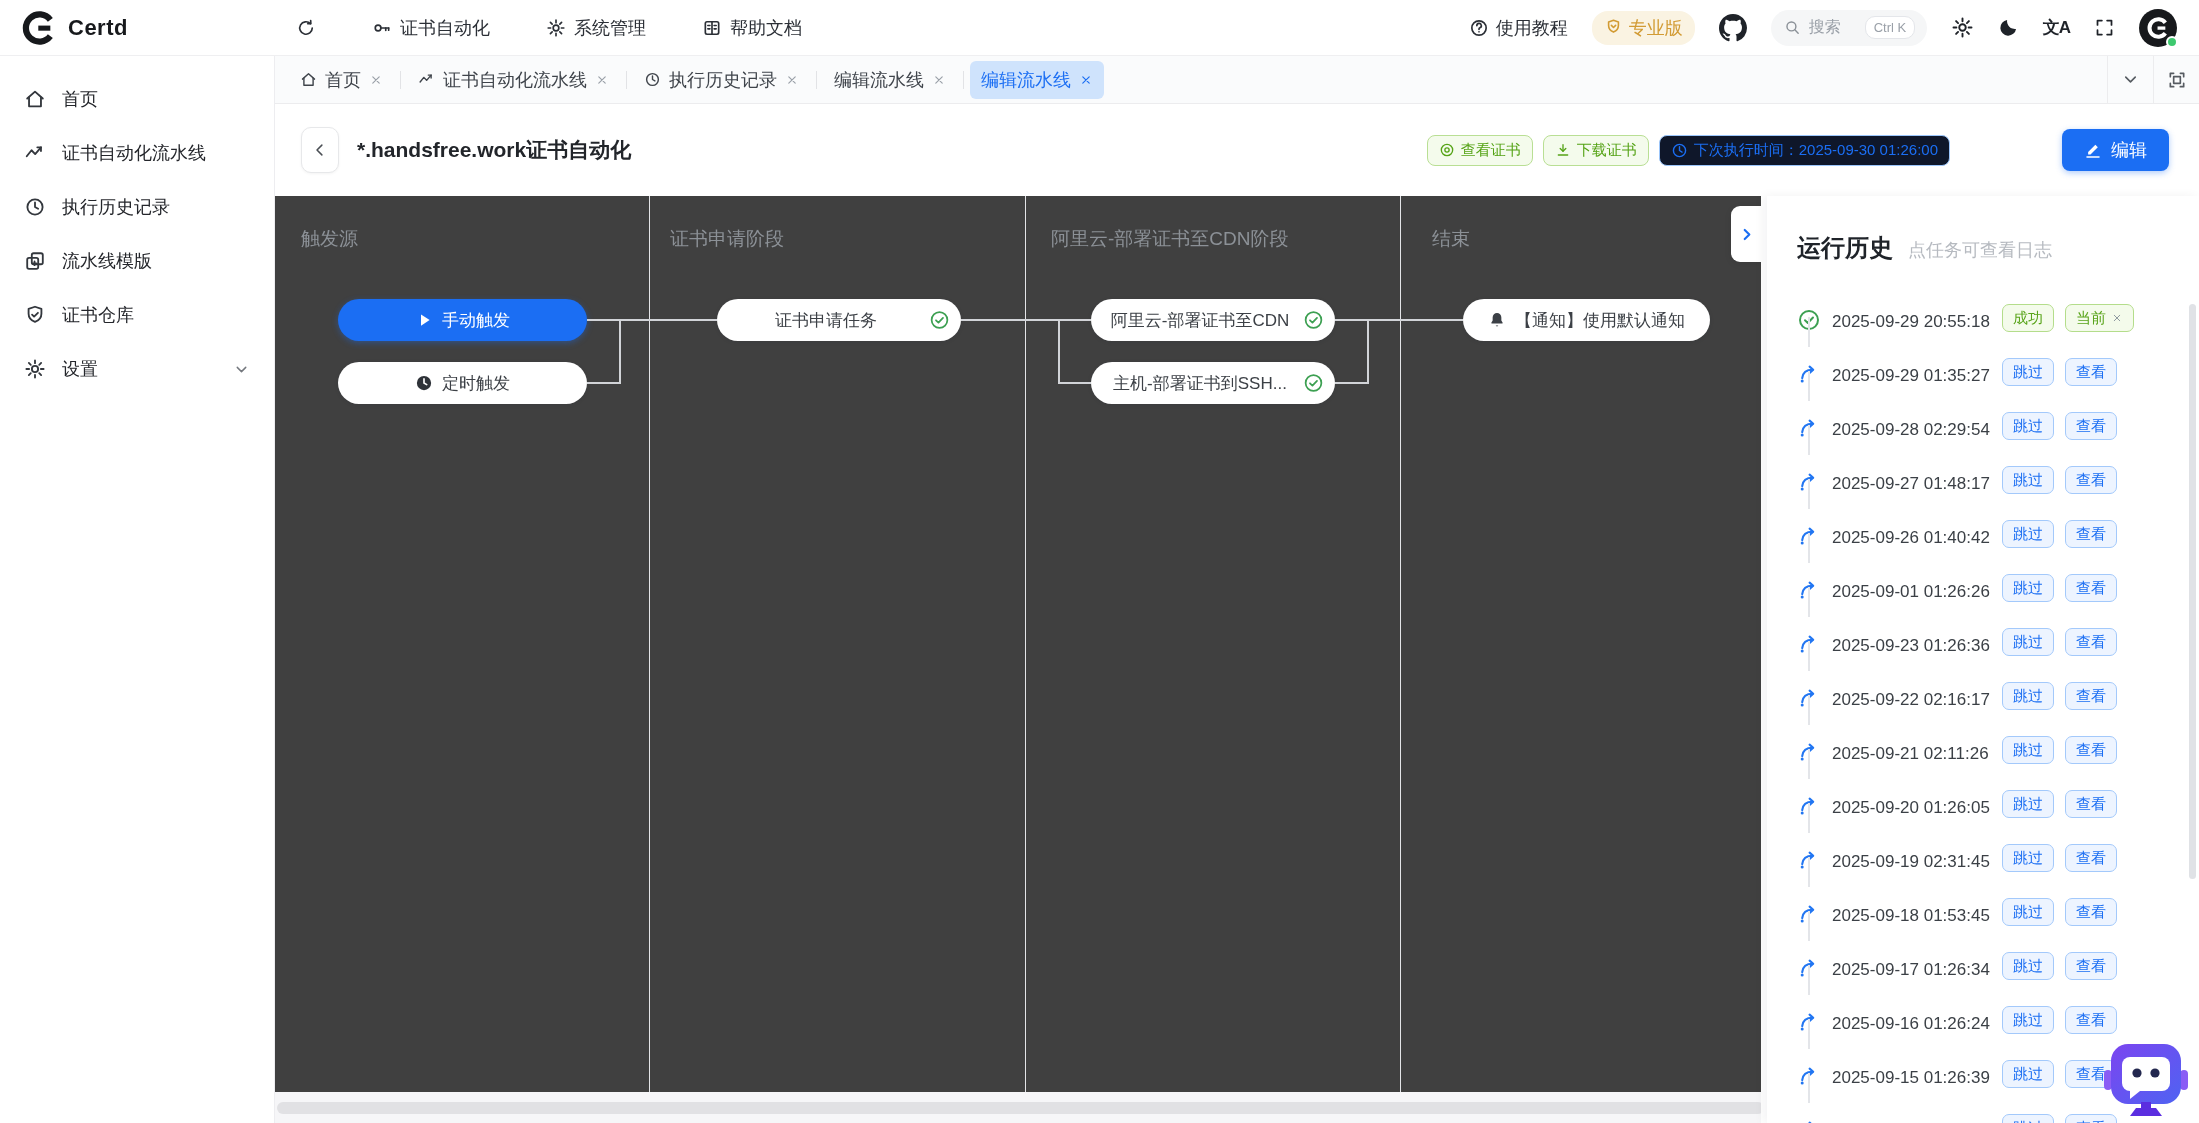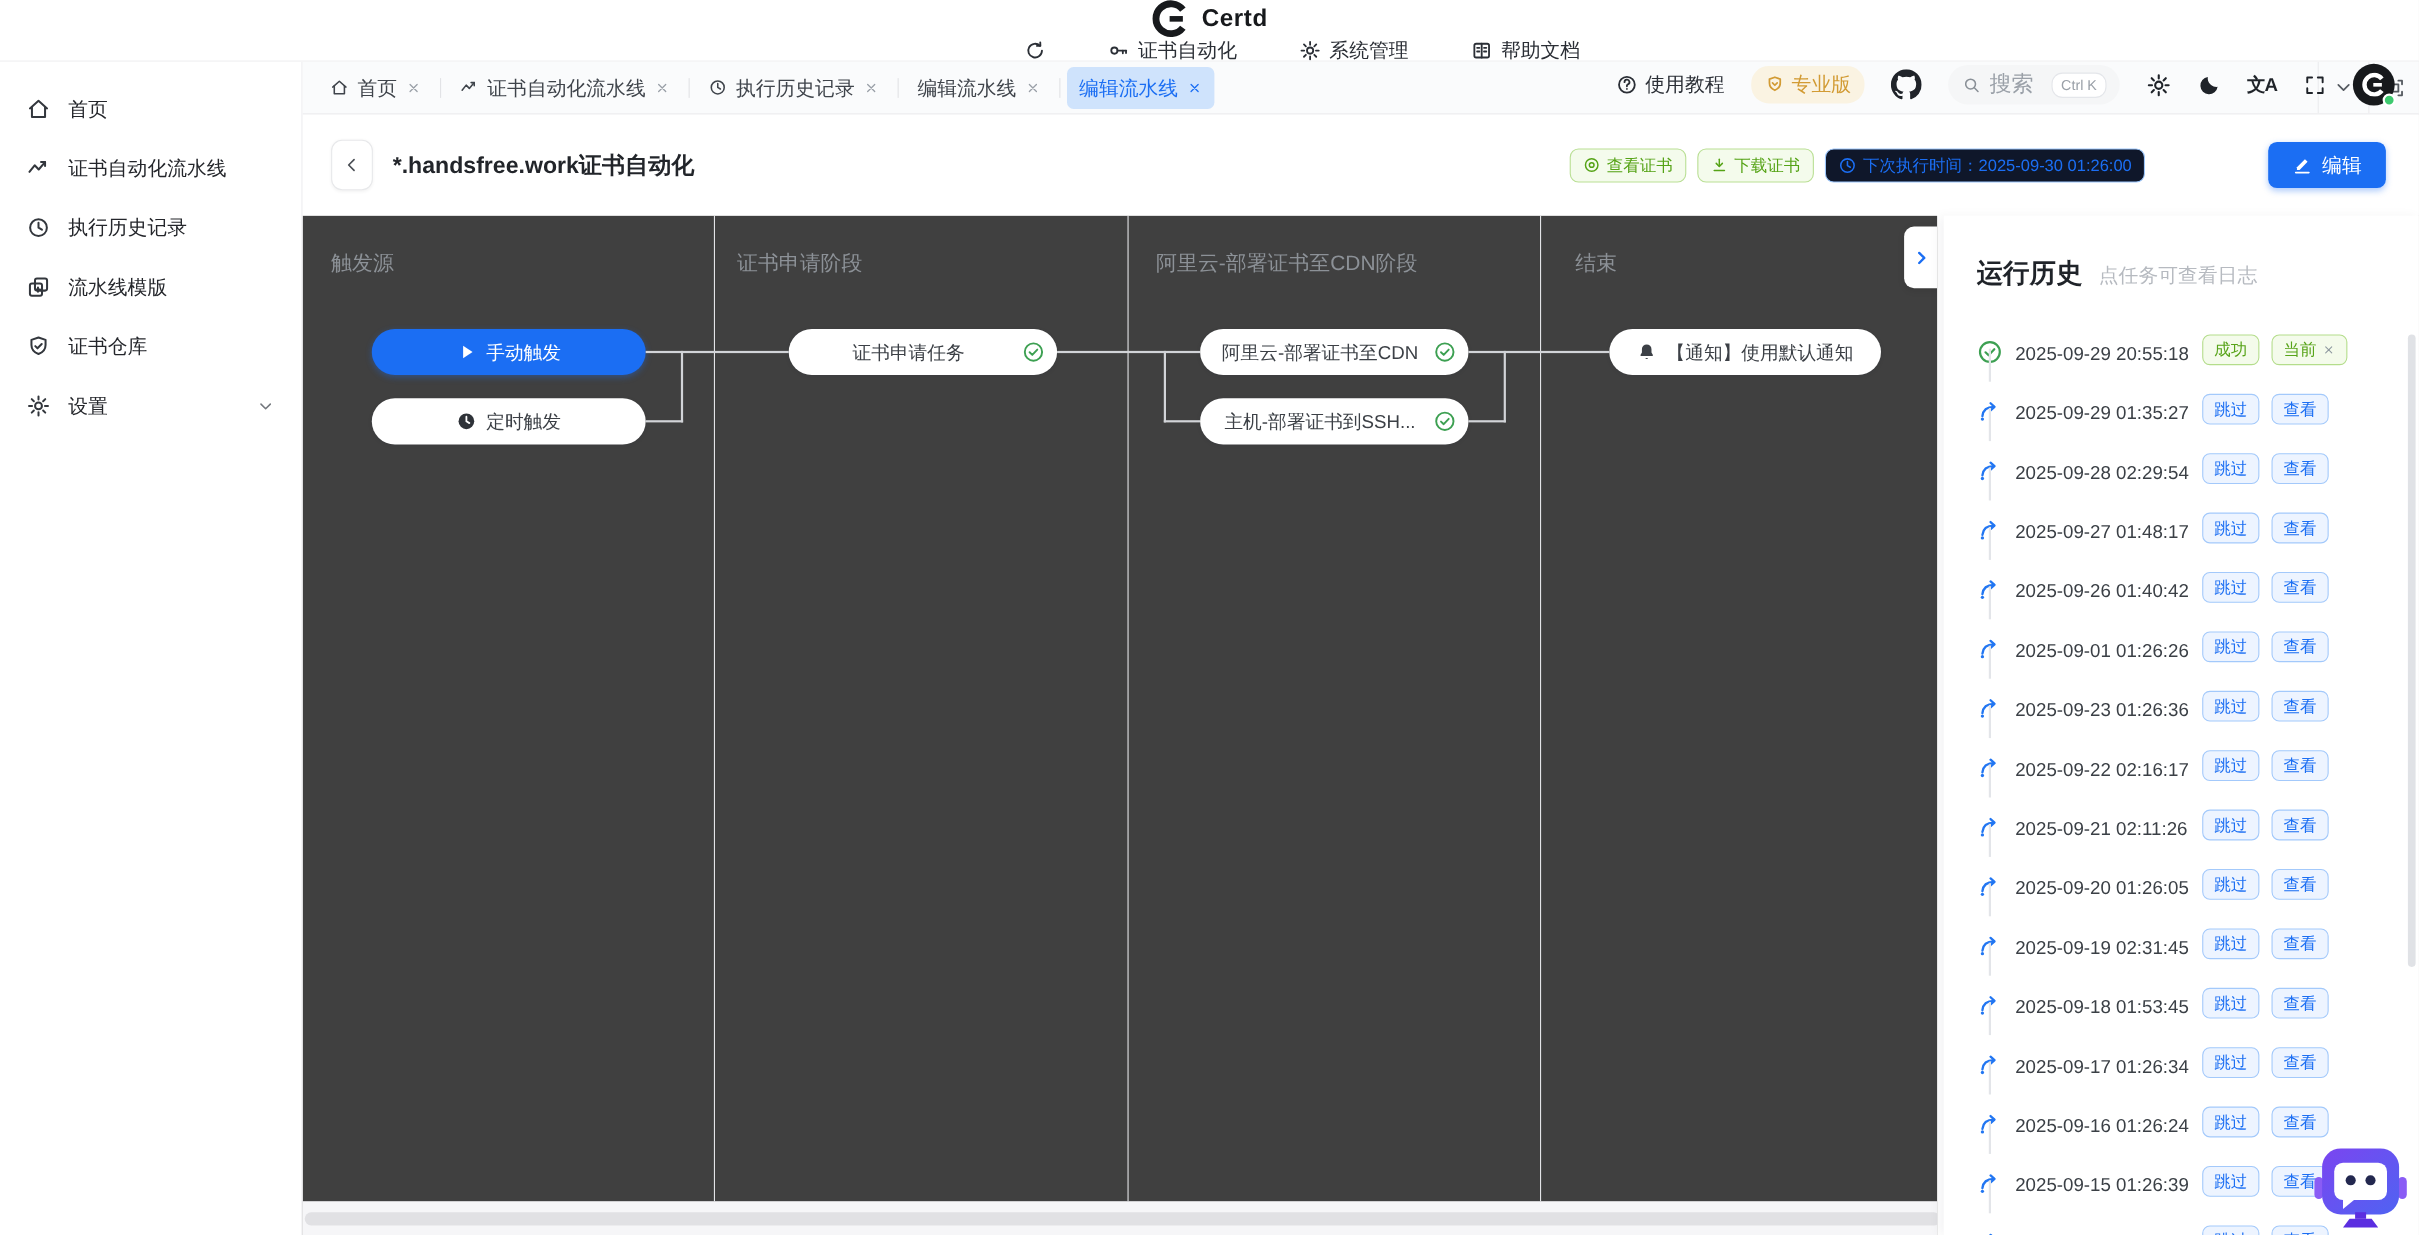--- a/index.html
+++ b/index.html
@@ -3,32 +3,32 @@
 <meta charset="utf-8">
 <style>
   * { margin:0; padding:0; box-sizing:border-box; }
   html,body { width:2199px; height:1123px; overflow:hidden; }
   body { position:relative; background:#fff; font-family:"Liberation Sans","DejaVu Sans",sans-serif; color:#24262b; }
   .icn { display:inline-flex; align-items:center; justify-content:center; flex:none; }
   .icn svg { width:100%; height:100%; display:block; }
 
   
   .navbar { position:absolute; left:0; top:0; width:100%; height:56px; background:#fff;
-            border-bottom:1px solid #efeff1; display:flex; align-items:center; padding:0 22px; z-index:30;flex-direction:column; }
+            border-bottom:1px solid #efeff1; display:flex; align-items:center; padding:0 22px; z-index:30; }
   .brand { display:flex; align-items:center; gap:12px; }
   .brand-name { font-size:22px; font-weight:bold; color:#17191c; letter-spacing:.5px; }
   .nav-menu { display:flex; align-items:center; gap:56px; margin-left:168px; font-size:18px; color:#2b2f36; }
   .nav-menu .mi { display:flex; align-items:center; gap:8px; cursor:pointer; }
   .nav-right { margin-left:auto; display:flex; align-items:center; gap:24px; }
   .nav-right .mi { display:flex; align-items:center; gap:7px; font-size:18px; color:#2b2f36; cursor:pointer; }
   .pro-badge { display:flex; align-items:center; gap:6px; font-size:18px; color:#d29b34;
                background:#faf3e2; border-radius:16px; padding:5px 12px; cursor:pointer; }
   .searchbox { display:flex; align-items:center; gap:8px; width:156px; height:36px; border-radius:18px;
                background:#f5f6f7; padding:0 7px 0 13px; cursor:text; }
-  .searchbox input { border:none; outline:none; background:transparent; width:48px; font-size:20px; color:#0f172a; font-family:Liberation Sans, sans-serif; }
+  .searchbox input { border:none; outline:none; background:transparent; width:48px; font-size:16px; color:#0f172a; font-family:Liberation Mono, monospace; }
   .searchbox input::placeholder { color:#9aa0a8; }
   .kbd-chip { background:#fff; border:1px solid #e4e6ea; border-radius:10px; padding:3px 8px; font-size:13px; color:#9aa0a8; }
   .nav-iconbtn { cursor:pointer; color:#1f2329; }
   .txt-icon { font-size:17px; font-weight:bold; color:#1f2329; letter-spacing:-1px; cursor:pointer; }
   .avatar { position:relative; width:38px; height:38px; border-radius:50%; background:#17191c;
             display:flex; align-items:center; justify-content:center; cursor:pointer; }
   .avatar .dot { position:absolute; right:-1px; bottom:-1px; width:12px; height:12px; border-radius:50%;
                  background:#3ec96f; border:2px solid #fff; }
 
   

